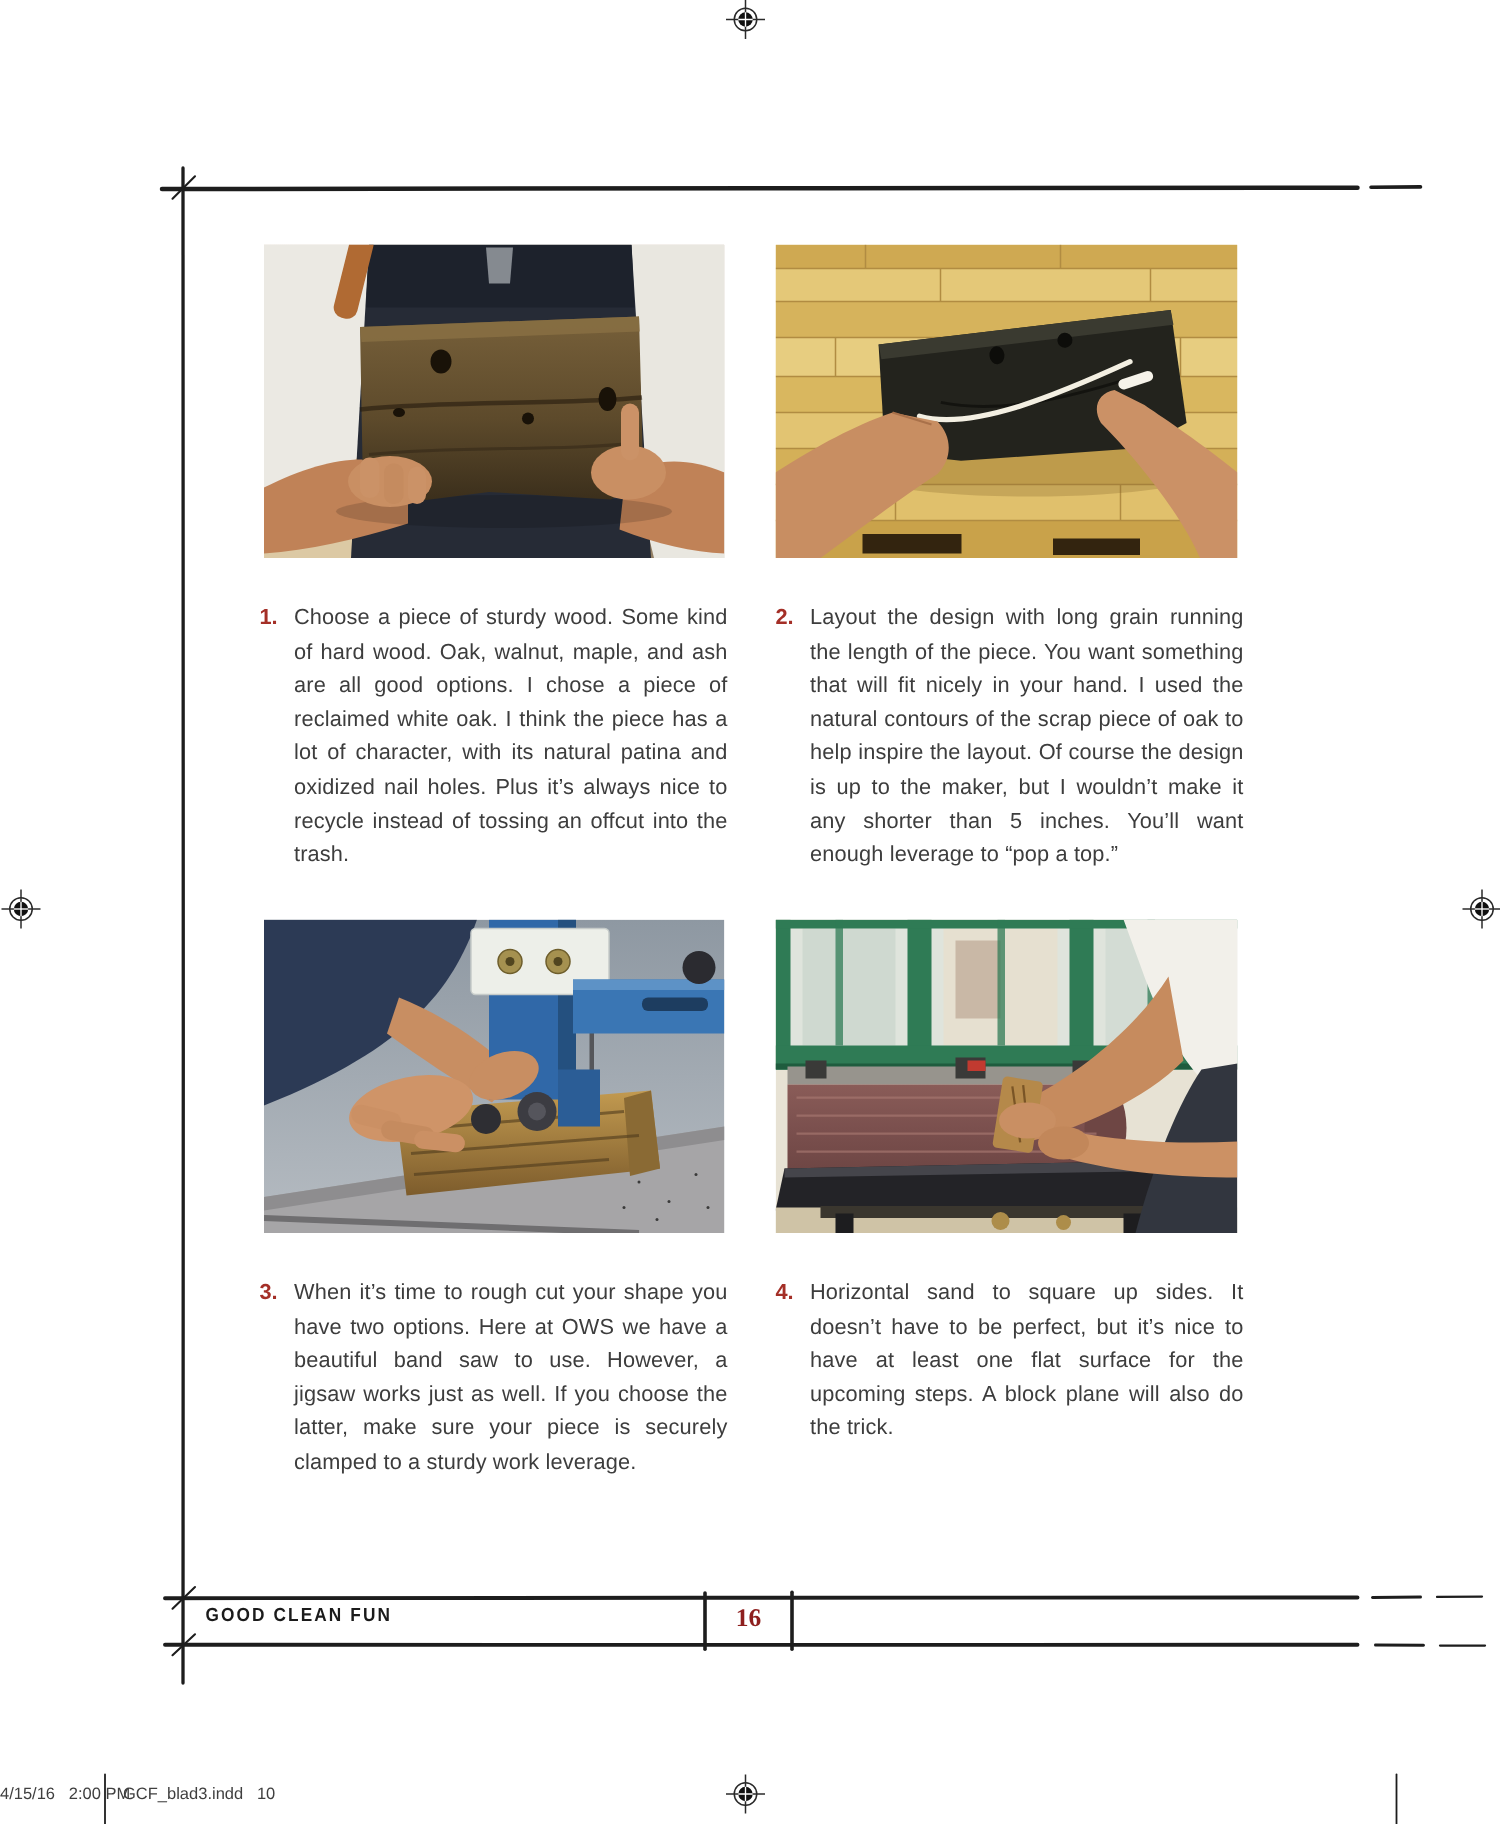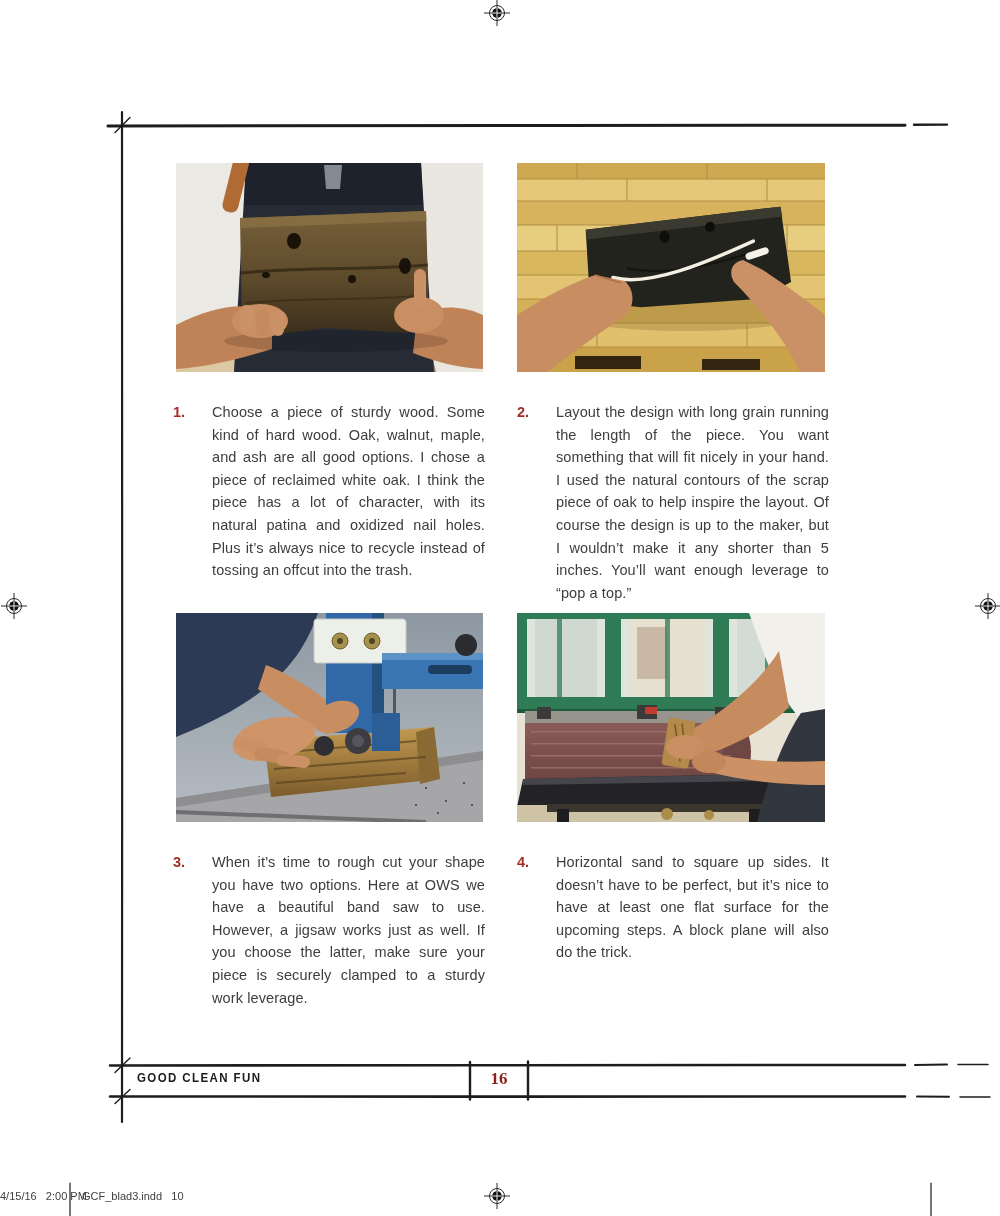--- a/index.html
+++ b/index.html
@@ -10,21 +10,21 @@
   svg { display:block; }
   .photo { position:absolute; overflow:hidden; }
   .photo svg { width:100%; height:100%; }
   .step { position:absolute; width:312px; display:flex; }
   .step-num {
     flex:none; width:23px; font-size:14.5px; line-height:22.6px;
     font-weight:bold; color:#a42f27;
   }
   .step-text {
     flex:1; font-size:14.5px; line-height:22.6px; color:#3d3d3d;
-    text-align:justify; letter-spacing:0.1px;margin-left:16px;
+    text-align:justify; letter-spacing:0.1px;
   }
   .footer-title {
     position:absolute; left:137px; top:1071px; font-size:11.5px; font-weight:bold;
     letter-spacing:1.4px; color:#1b1b1b; transform:scaleY(1.1); transform-origin:left top;
   }
   .page-num {
     position:absolute; left:470px; top:1069px; width:58px; text-align:center;
     font-family:"Liberation Serif", serif; font-weight:bold; font-size:17px; color:#8e1f1e;
   }
   .slug {

